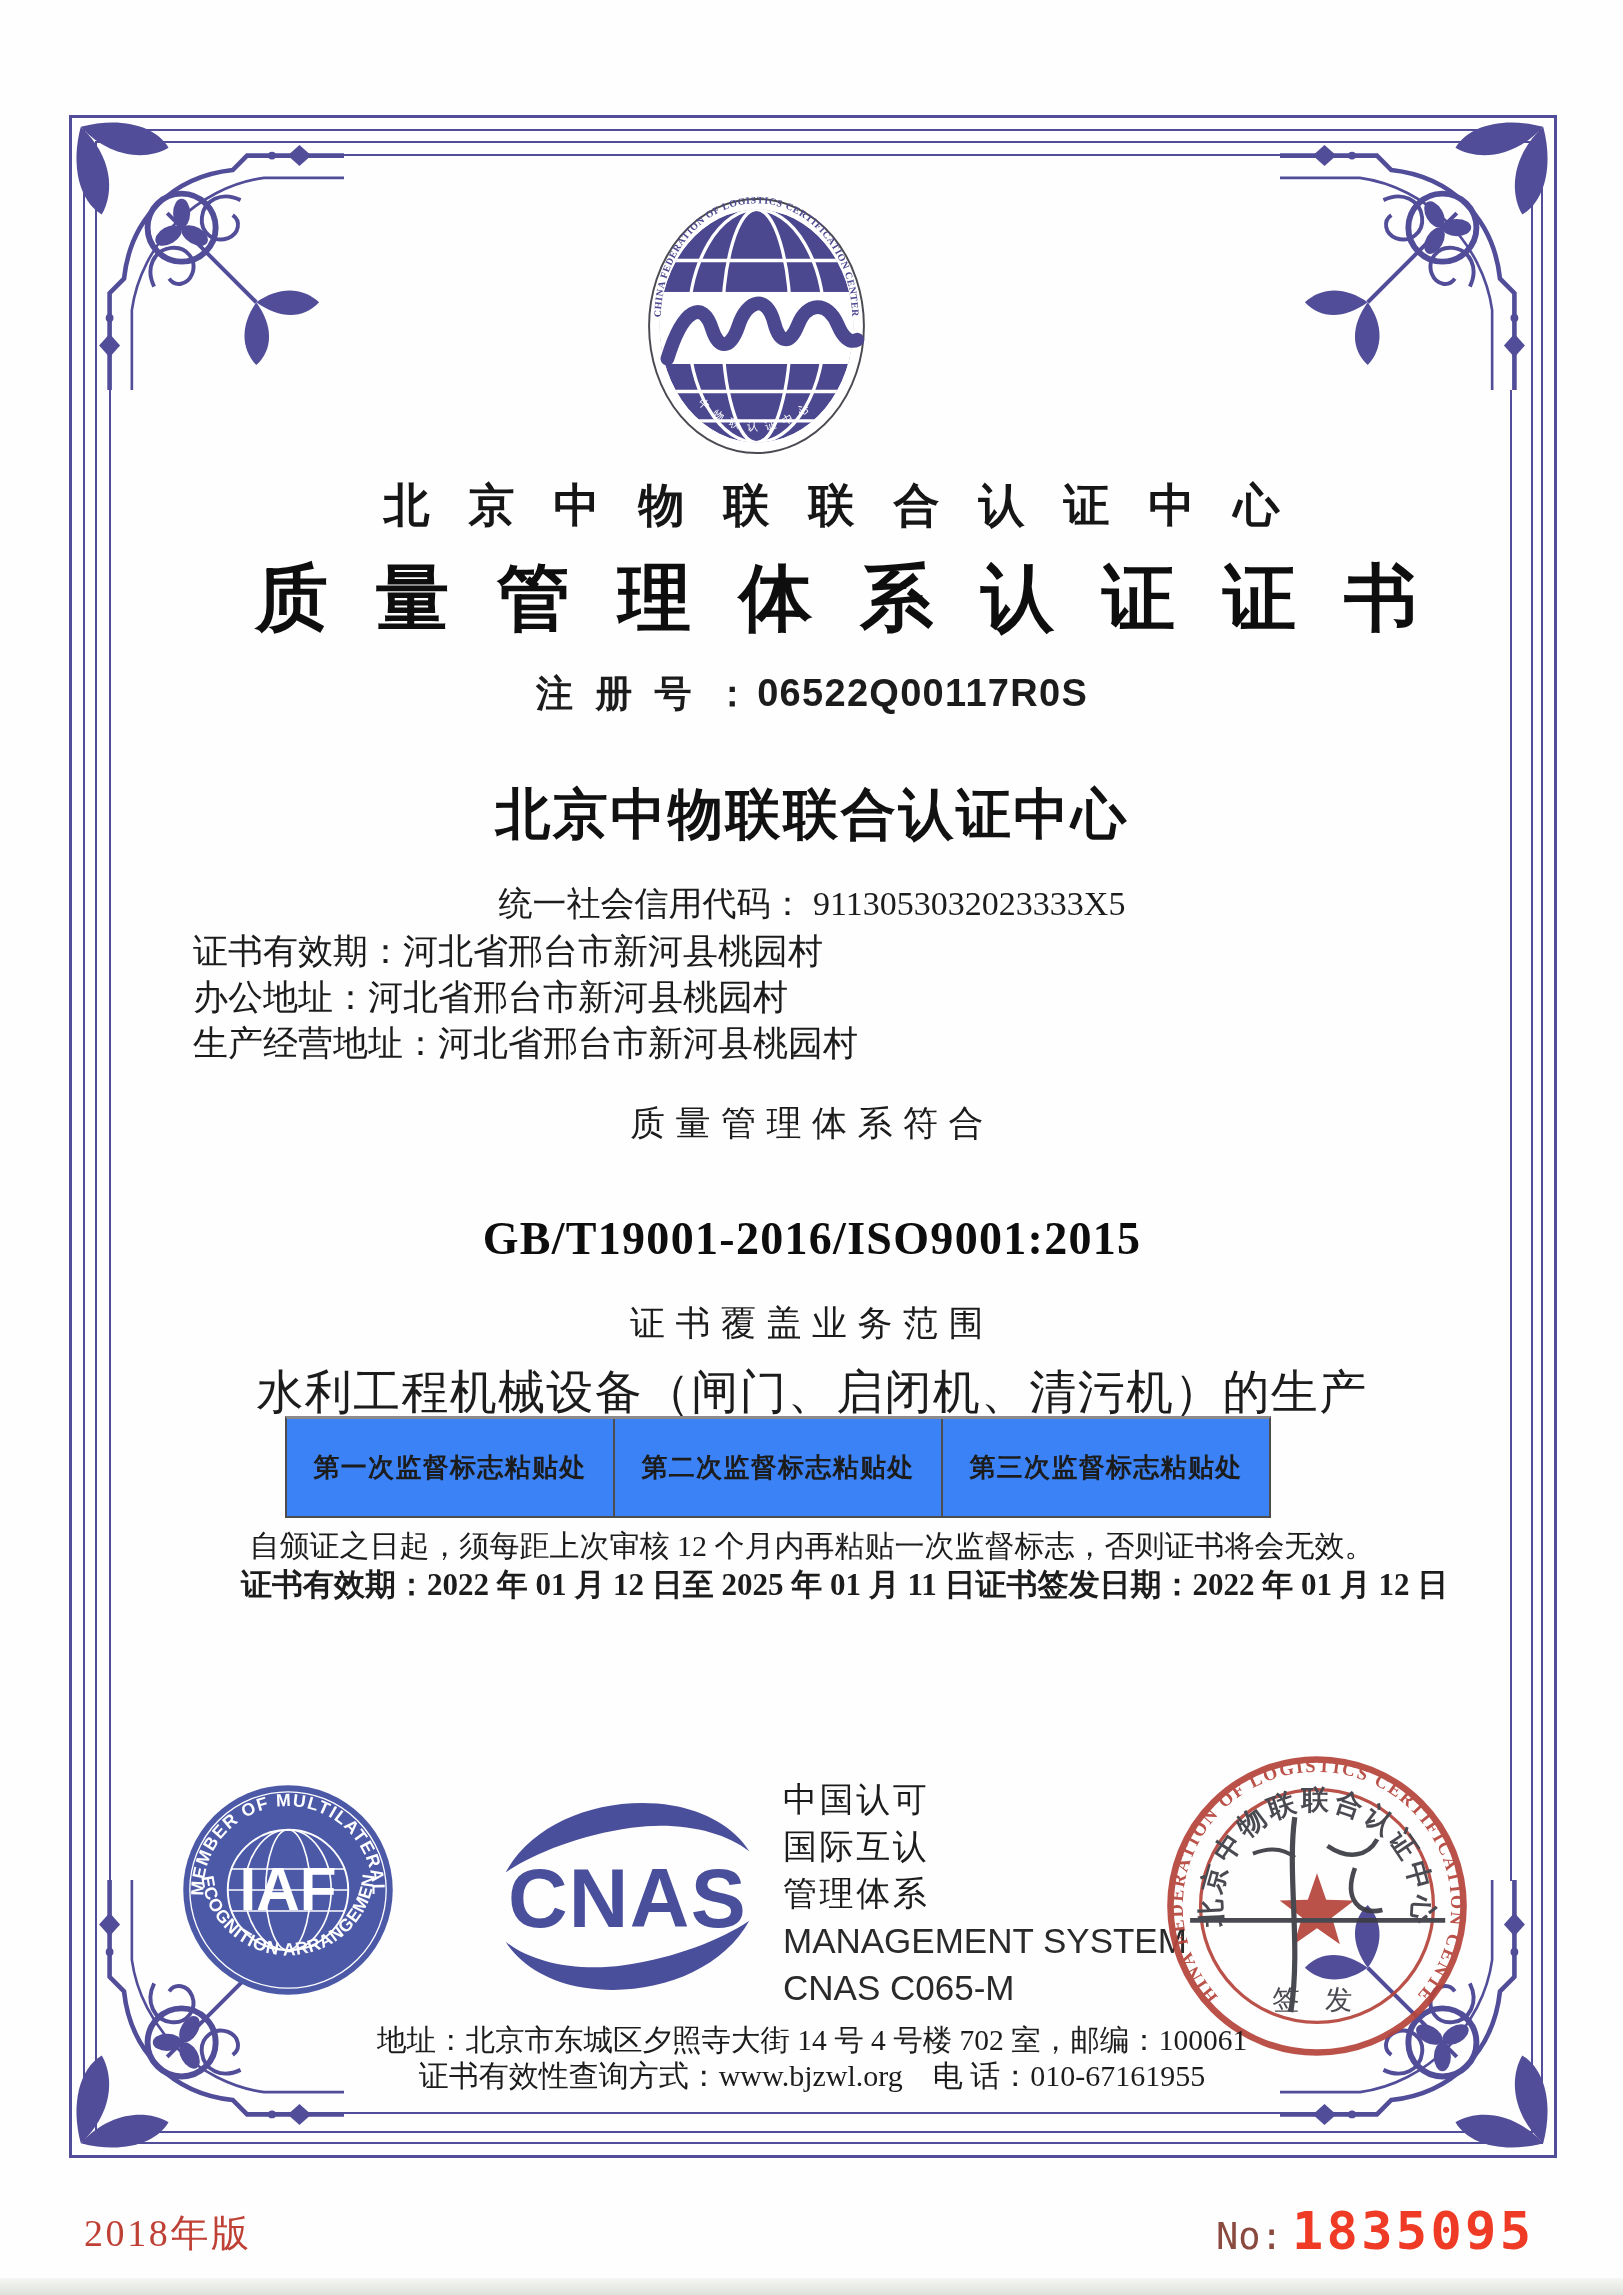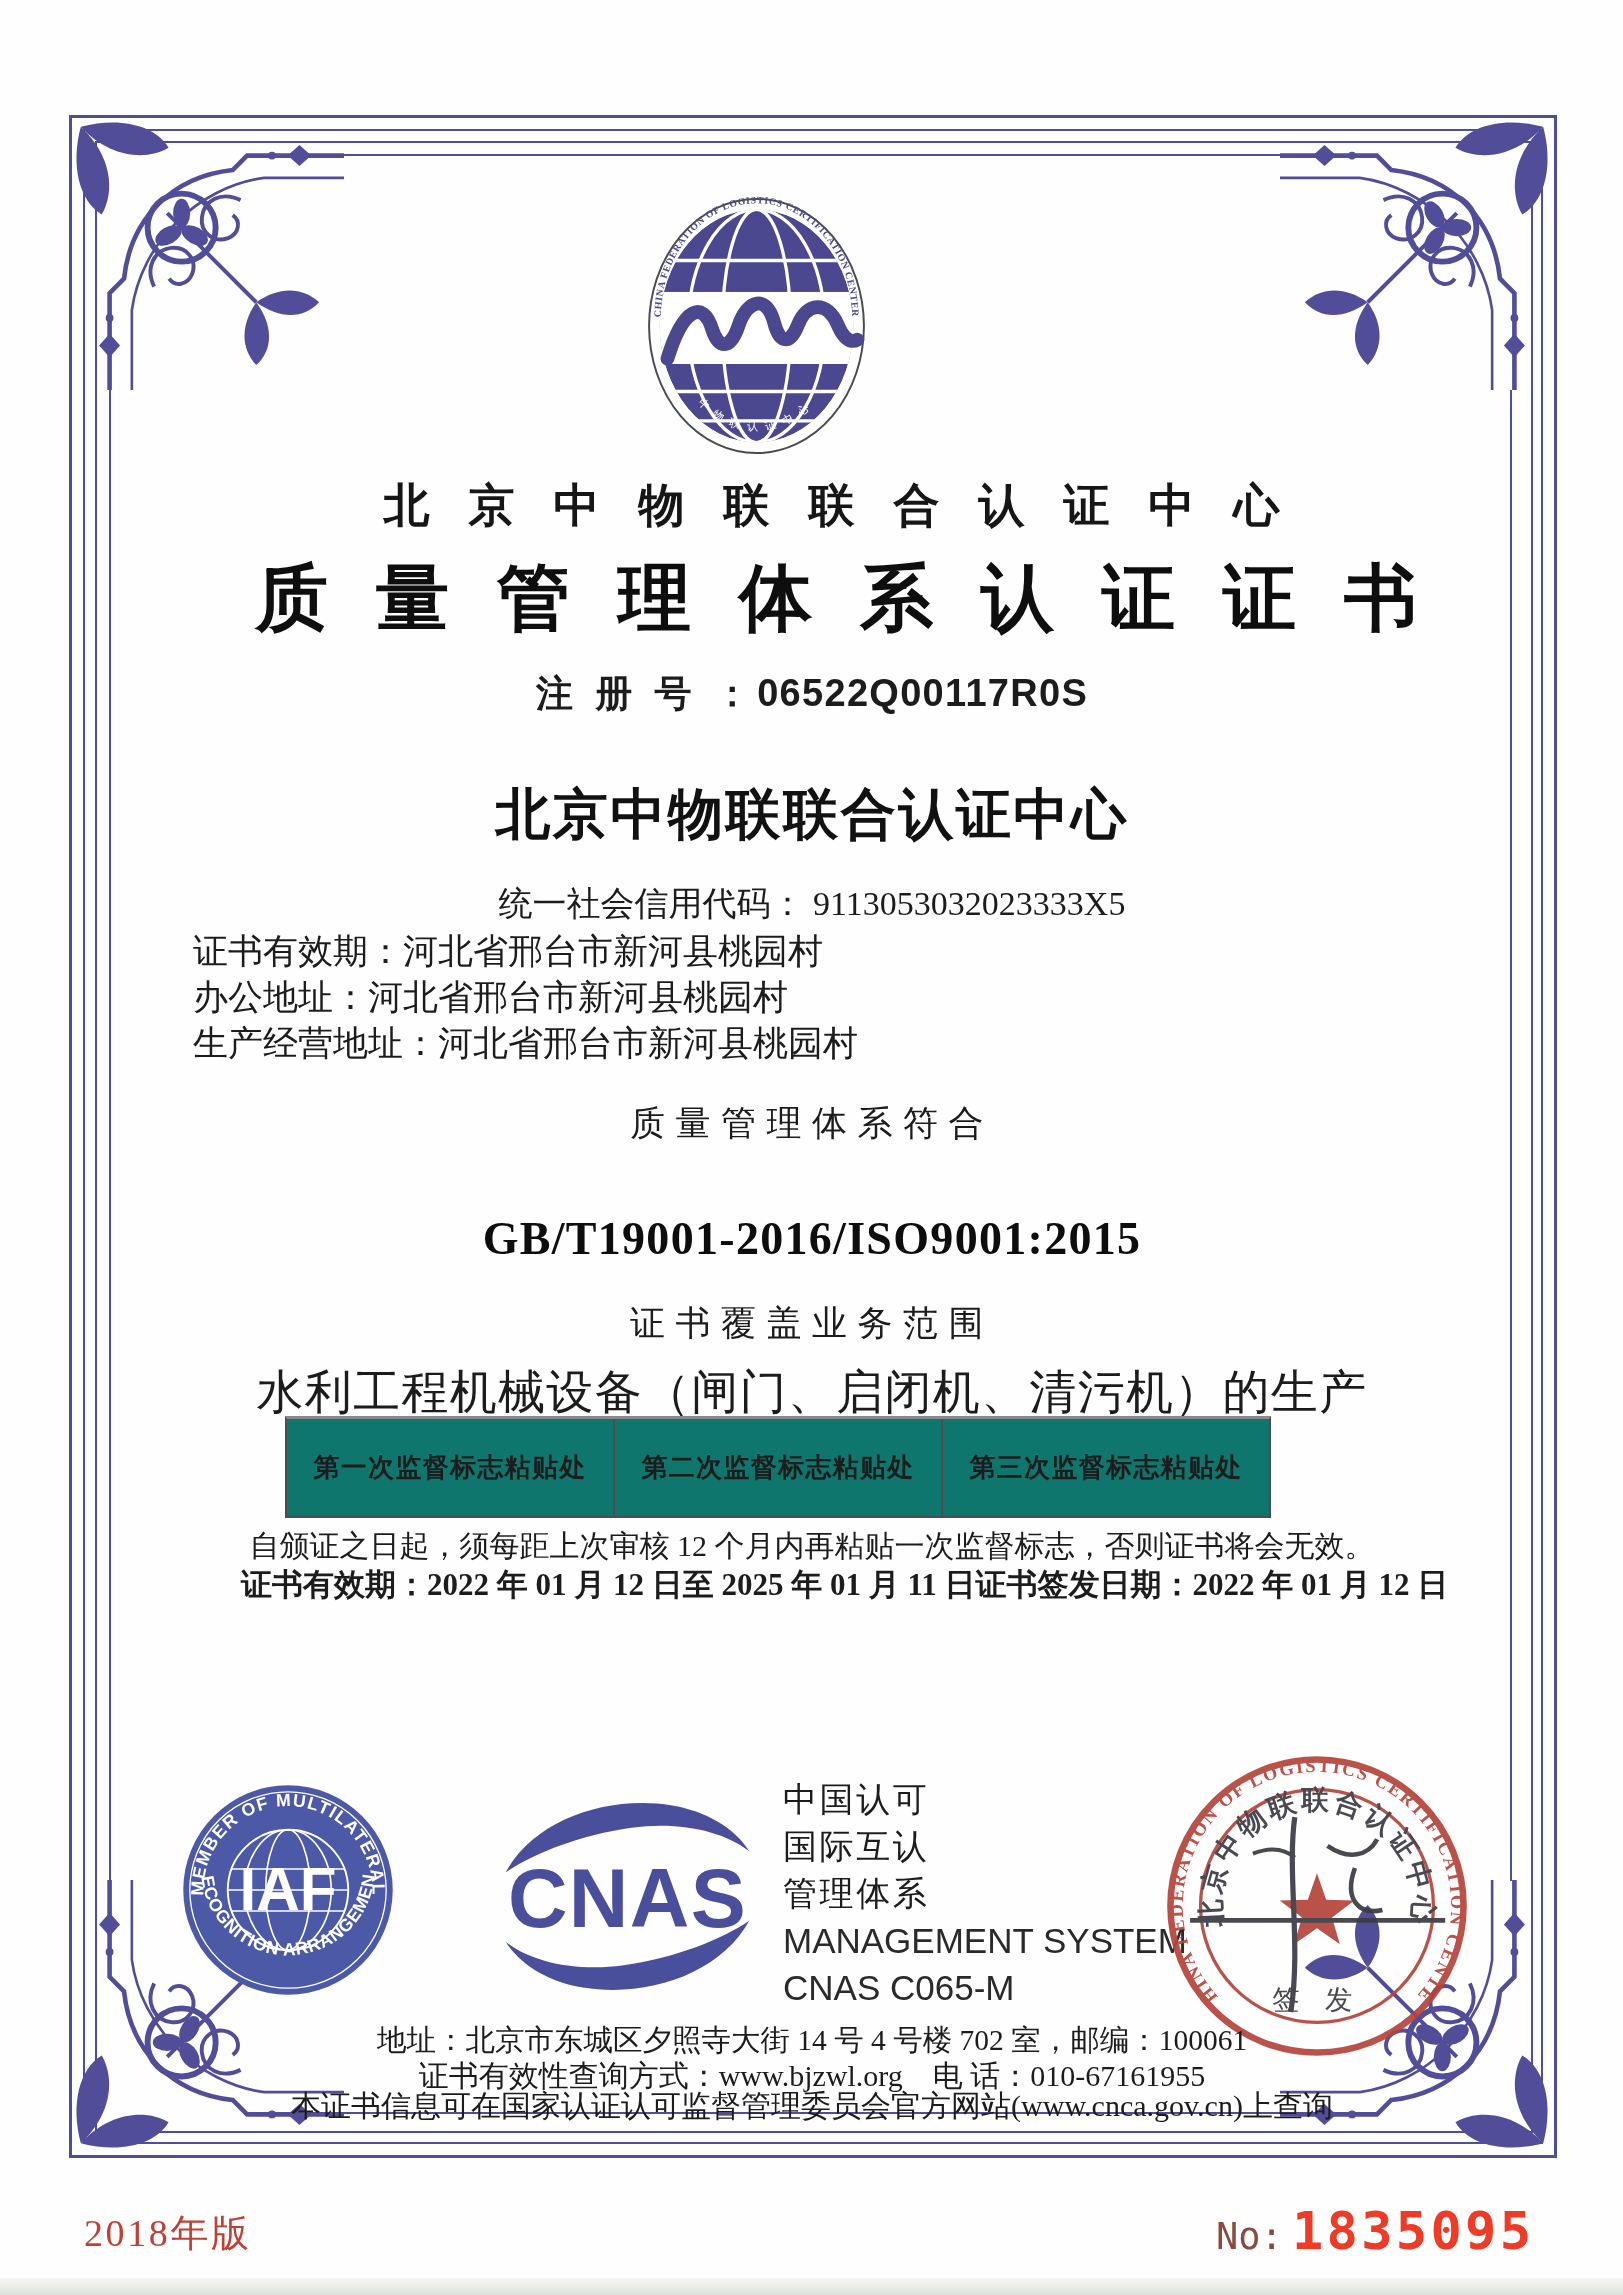--- a/index.html
+++ b/index.html
@@ -30,21 +30,21 @@
   .company{top:778px;font-size:55px;font-weight:bold;letter-spacing:2.6px;color:#111;}
   .credit{top:881px;font-size:34px;}
   .addr{position:absolute;left:193px;font-size:35px;white-space:nowrap;}
   .addr1{top:928px;} .addr2{top:974px;} .addr3{top:1020px;}
   .conform{top:1100px;font-size:35px;letter-spacing:10.5px;}
   .standard{top:1180px;font-size:46px;font-weight:bold;letter-spacing:1.3px;color:#0d0d0d;margin-top:32px;}
   .scopehead{top:1300px;font-size:35px;letter-spacing:10.5px;}
   .scope{top:1361px;font-size:47px;letter-spacing:1.3px;}
   
   .sup-table{position:absolute;left:285px;top:1416px;width:982px;height:97px;display:flex;
-             border:2px solid #4d4d4d;border-top:3.3px solid #8a8a8a;background:#0f766e;}
+             border:2px solid #4d4d4d;border-top:3.3px solid #8a8a8a;background:#3b82f6;}
   .sup-cell{flex:1;display:flex;align-items:center;justify-content:center;
             border-left:2px solid #4d4d4d;font-size:26px;font-weight:bold;letter-spacing:1.3px;}
   .sup-cell:first-child{border-left:none;}
   .note{top:1526px;font-size:30px;}
   .validity-row{position:absolute;left:193px;right:223px;top:1564px;display:flex;
                 justify-content:space-between;font-size:31px;font-weight:bold;white-space:nowrap;margin-left:48px;}
   
   .iaf{position:absolute;left:180px;top:1782px;width:216px;height:216px;}
   .cnas{position:absolute;left:486px;top:1795px;width:283px;height:203px;}
   .accr{position:absolute;left:783px;top:1776px;line-height:47px;white-space:nowrap;}
@@ -242,21 +242,20 @@
         <path stroke-width="8" d="M206,104 C194,190 216,300 200,402"></path>
         <path stroke-width="7" d="M256,148 C288,170 318,164 332,138"></path>
         <path stroke-width="7" d="M298,182 C280,232 306,254 340,246"></path>
         <path stroke-width="6" d="M142,160 C168,150 190,152 206,166"></path>
       </g>
     </g>
   </svg>
 
   <div class="center f1">地址：北京市东城区夕照寺大街 14 号 4 号楼 702 室，邮编：100061</div>
   <div class="center f2">证书有效性查询方式：www.bjzwl.org　电 话：010-67161955</div>
-  <div class="center f3">本证书信息可在国家认证认可监督管理委员会官方网站(www.cnca.gov.cn)上查询</div>
 
   <div class="edition">2018年版</div>
   <div class="no-row">
     <span class="no-label">No:</span>
     <span class="no-value">1835095</span>
   </div>
 
   <div class="scan-strip"></div>
 </div>
 

